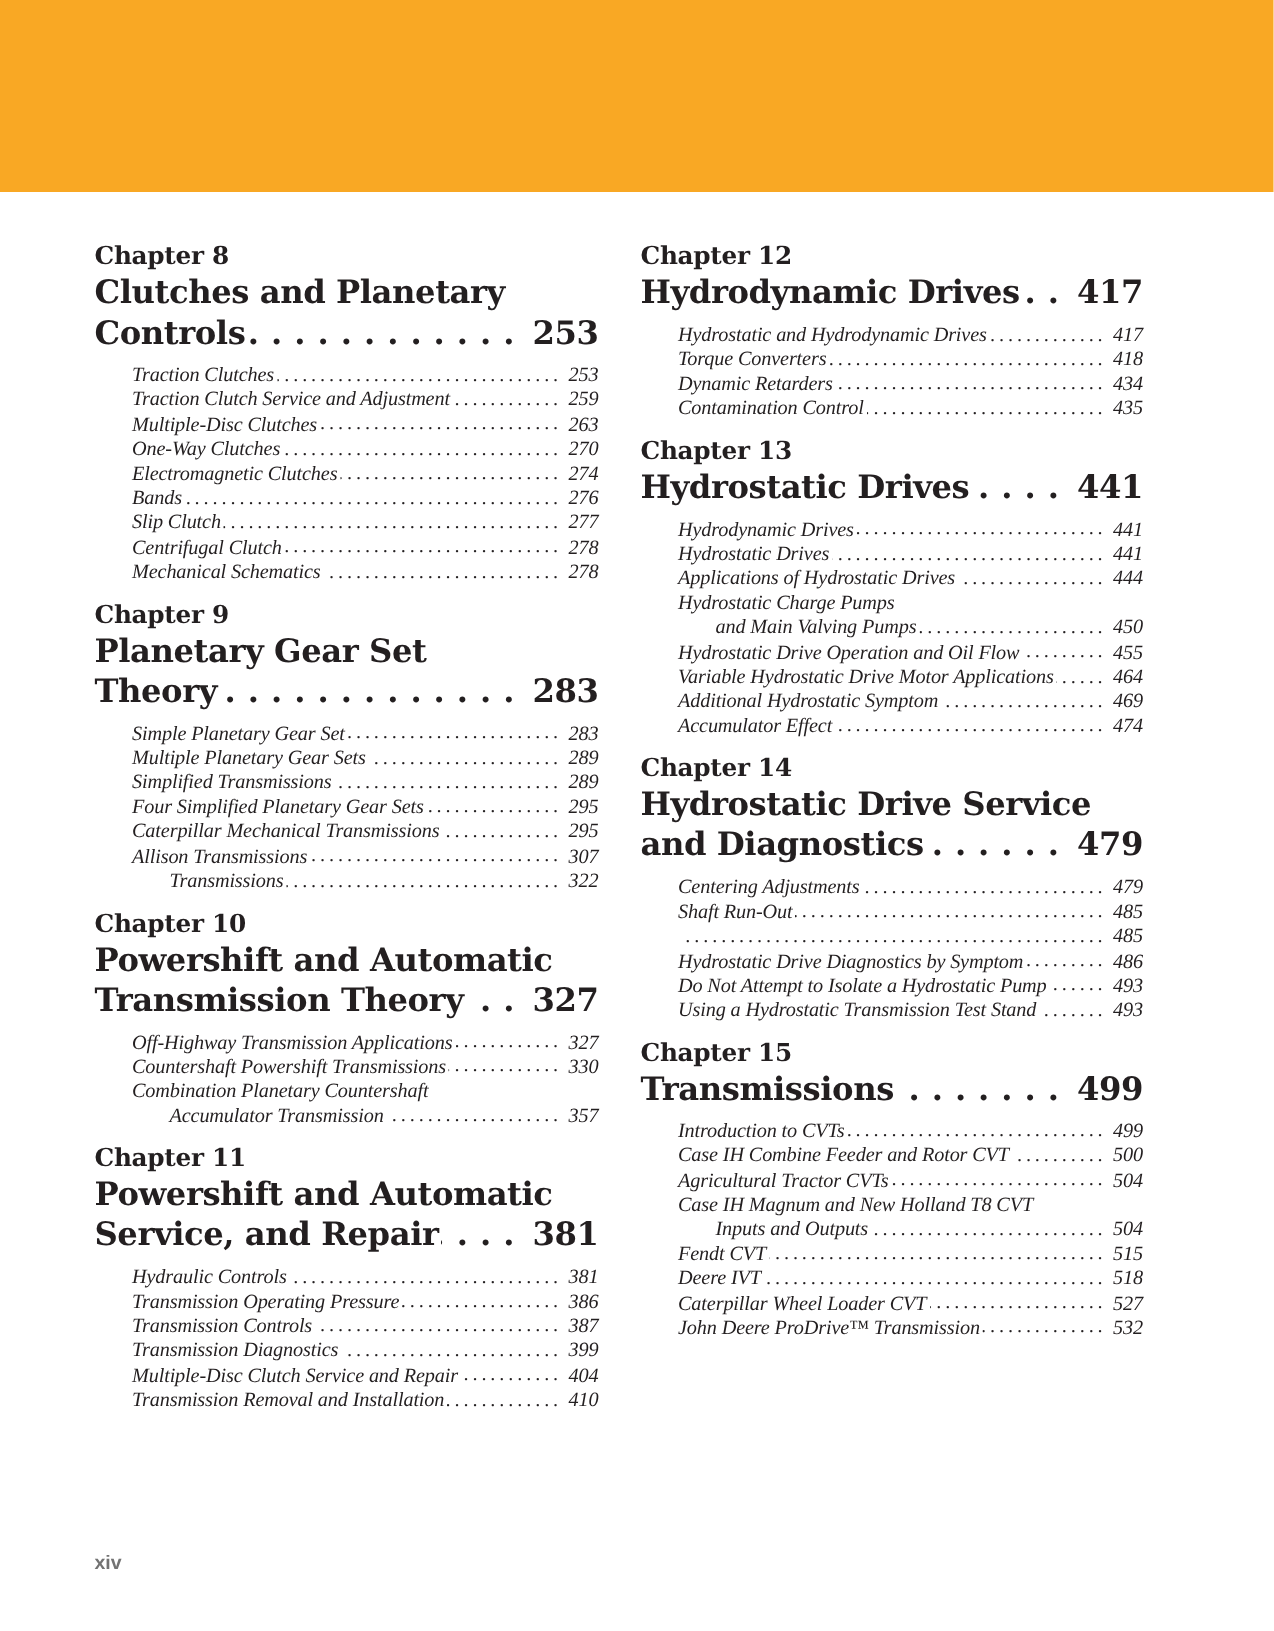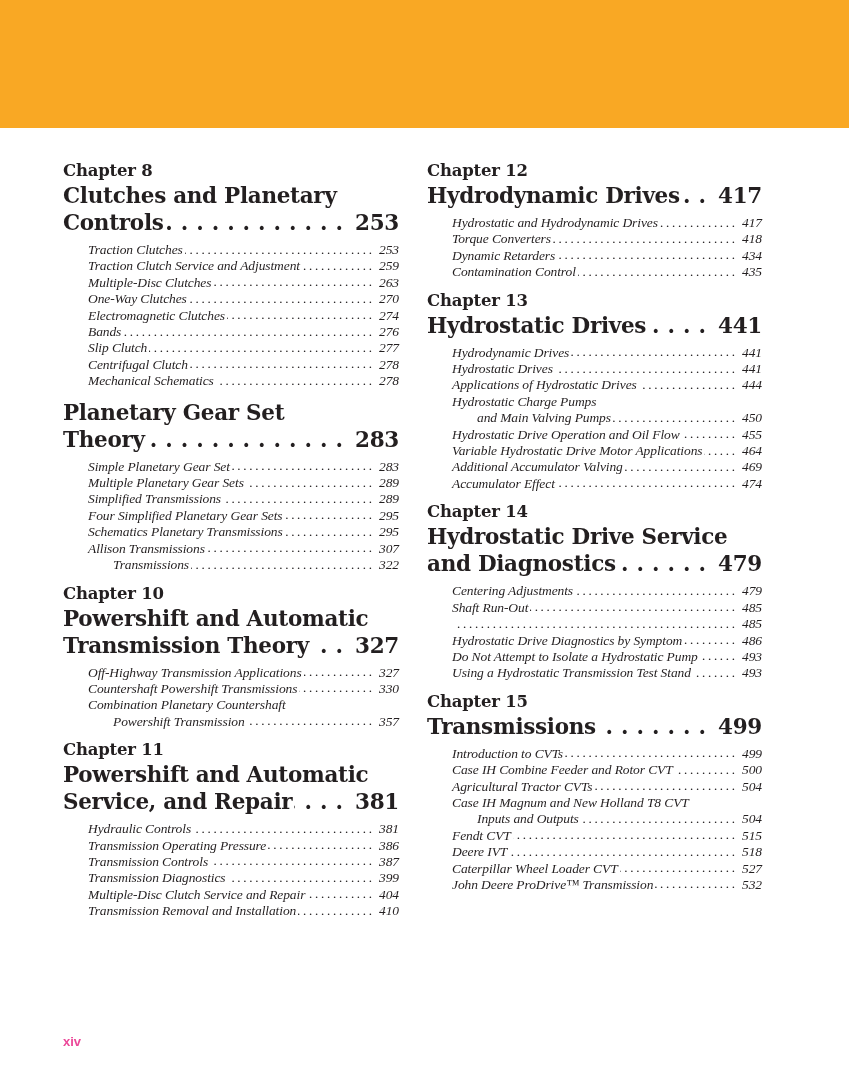--- a/index.html
+++ b/index.html
@@ -84,21 +84,21 @@
   }
   .entry-page { flex: 0 0 auto; }
   .chapter-page { flex: 0 0 auto; }
   .folio {
     position: absolute;
     left: 63px;
     top: 1034px;
     font-family: "Liberation Sans", sans-serif;
     font-weight: 700;
     font-size: 13px;
-    color: #ec4899;
+    color: #737373;
   }
 </style>
 </head>
 <body>
 
 <div class="banner" style="background: rgb(249, 168, 36);"></div>
 
 <div class="toc">
   <div class="toc-col">
       <div class="chapter">
@@ -173,20 +173,21 @@
           <div class="entry row">
             <span class="entry-title">Mechanical Schematics</span>
             <span class="dots">
               <span class="dotfill">............................................................</span>
             </span>
             <span class="entry-page">278</span>
           </div>
         </div>
       </div>
       <div class="chapter">
+        <div class="chapter-label">Chapter 9</div>
         <div class="chapter-title">
           <div class="title-line"><span class="tt">Planetary Gear Set</span></div>
           <div class="title-line row">
             <span class="tt">Theory</span>
             <span class="dots">
               <span class="dotfill">............................................................</span>
             </span>
             <span class="chapter-page">283</span>
           </div>
         </div>
@@ -213,21 +214,21 @@
             <span class="entry-page">289</span>
           </div>
           <div class="entry row">
             <span class="entry-title">Four Simplified Planetary Gear Sets</span>
             <span class="dots">
               <span class="dotfill">............................................................</span>
             </span>
             <span class="entry-page">295</span>
           </div>
           <div class="entry row">
-            <span class="entry-title">Schematics Planetary Transmissions</span>
+            <span class="entry-title">Caterpillar Mechanical Transmissions</span>
             <span class="dots">
               <span class="dotfill">............................................................</span>
             </span>
             <span class="entry-page">295</span>
           </div>
           <div class="entry row">
             <span class="entry-title">Allison Transmissions</span>
             <span class="dots">
               <span class="dotfill">............................................................</span>
             </span>
@@ -266,21 +267,21 @@
             <span class="entry-title">Countershaft Powershift Transmissions</span>
             <span class="dots">
               <span class="dotfill">............................................................</span>
             </span>
             <span class="entry-page">330</span>
           </div>
           <div class="entry row">
             <span class="entry-title">Combination Planetary Countershaft</span>
           </div>
           <div class="entry row indent">
-            <span class="entry-title">Powershift Transmission</span>
+            <span class="entry-title">Accumulator Transmission</span>
             <span class="dots">
               <span class="dotfill">............................................................</span>
             </span>
             <span class="entry-page">357</span>
           </div>
         </div>
       </div>
       <div class="chapter">
         <div class="chapter-label">Chapter 11</div>
         <div class="chapter-title">
@@ -433,21 +434,21 @@
             <span class="entry-page">455</span>
           </div>
           <div class="entry row">
             <span class="entry-title">Variable Hydrostatic Drive Motor Applications</span>
             <span class="dots">
               <span class="dotfill">............................................................</span>
             </span>
             <span class="entry-page">464</span>
           </div>
           <div class="entry row">
-            <span class="entry-title">Additional Accumulator Valving</span>
+            <span class="entry-title">Additional Hydrostatic Symptom</span>
             <span class="dots">
               <span class="dotfill">............................................................</span>
             </span>
             <span class="entry-page">469</span>
           </div>
           <div class="entry row">
             <span class="entry-title">Accumulator Effect</span>
             <span class="dots">
               <span class="dotfill">............................................................</span>
             </span>

